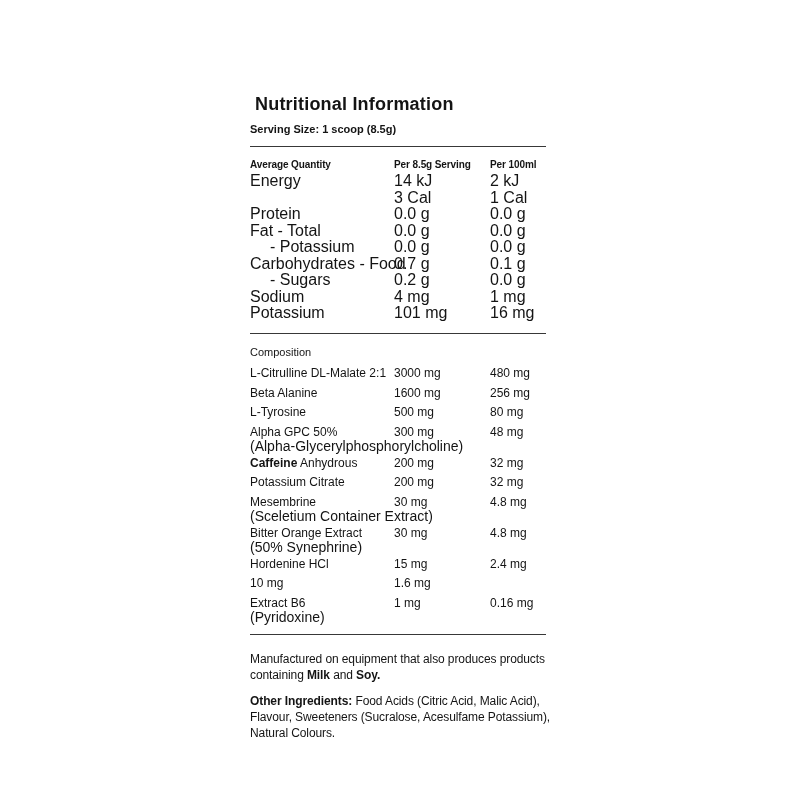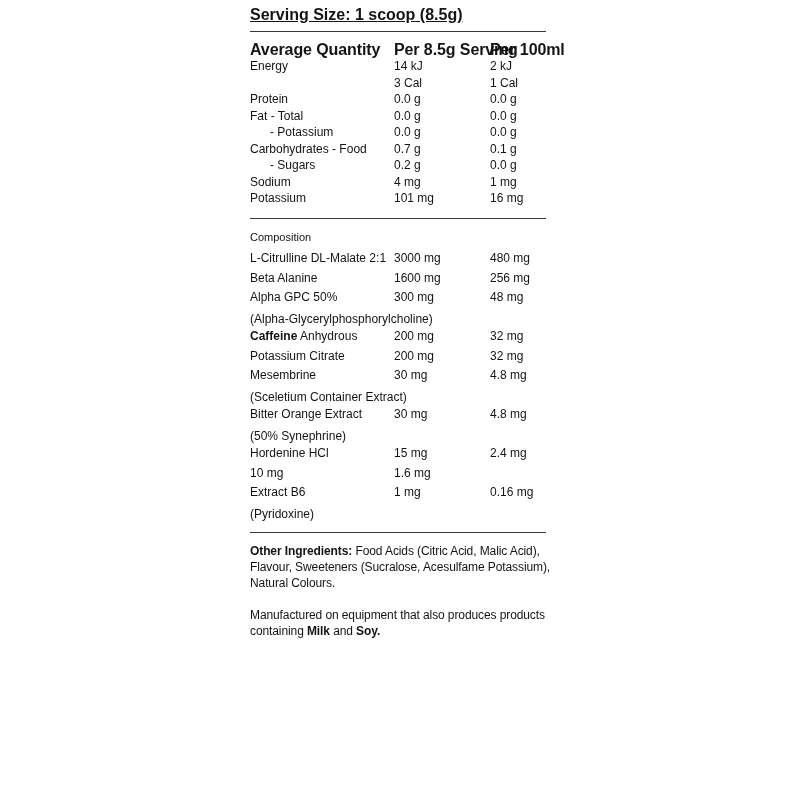--- a/index.html
+++ b/index.html
@@ -27,85 +27,85 @@
   }
   .title {
     margin: 94px 0 0 5px;
     font-size: 18px;
     line-height: 21px;
     font-weight: bold;
     letter-spacing: 0.2px;
   }
   .serving {
     margin: 0;
-    font-size: 16px;
+    font-size: 11px;
     line-height: 17px;
     font-weight: bold;
-    text-decoration: underline;
   }
   .serving.first { margin-top: 6px; }
   .rule {
     height: 1px;
     background: #383838;
     width: 296px;
     border: none;
   }
   .rule-1 { margin-top: 8px; }
   .rule-2 { margin-top: 11px; }
   .rule-3 { margin-top: 12px; }
   .grid {
     display: grid;
     grid-template-columns: 144px 96px 56px;
     align-items: start;
   }
   .grid .cell { white-space: nowrap; }
   .header-row {
     margin-top: 9px;
     font-weight: bold;
-    font-size: 16px;
+    font-size: 10px;
     line-height: 17px;
     letter-spacing: -0.1px;
   }
   .nrow {
-    font-size: 12px;
+    font-size: 16px;
     line-height: 16.5px;
   }
   .nrow .indent { padding-left: 20px; }
   .comp-heading {
     margin: 9px 0 0 0;
     font-size: 11px;
     line-height: 19px;
     font-weight: normal;
   }
   .crow {
     margin-top: 4.5px;
     font-size: 12px;
     line-height: 15px;
   }
   .crow .sub {
-    font-size: 12px;
+    font-size: 14px;
     line-height: 10.5px;
-    margin-top: 9px;
+    margin-top: 1px;
   }
   .bold { font-weight: bold; }
   .footer-para {
     margin: 10px 0 0 0;
     width: 310px;
     font-size: 12px;
     line-height: 16px;
     letter-spacing: -0.1px;
   }
   .footer-para.allergen { margin-top: 16px; }
 </style>
 </head>
 <body>
 
 <div class="page">
   <div class="label">
 
+    <h1 class="title">Nutritional Information</h1>
     <p class="serving first">Serving Size: 1 scoop (8.5g)</p>
 
     <div class="rule rule-1"></div>
 
     <div class="grid header-row">
       <span class="cell">Average Quantity</span>
       <span class="cell">Per 8.5g Serving</span>
       <span class="cell">Per 100ml</span>
     </div>
 
@@ -163,20 +163,25 @@
       <div class="cell">L-Citrulline DL-Malate 2:1</div>
       <span class="cell">3000 mg</span>
       <span class="cell">480 mg</span>
     </div>
     <div class="grid crow">
       <div class="cell">Beta Alanine</div>
       <span class="cell">1600 mg</span>
       <span class="cell">256 mg</span>
     </div>
     <div class="grid crow">
+      <div class="cell">L-Tyrosine</div>
+      <span class="cell">500 mg</span>
+      <span class="cell">80 mg</span>
+    </div>
+    <div class="grid crow">
       <div class="cell">
         <span>Alpha GPC 50%</span>
         <div class="sub">(Alpha-Glycerylphosphorylcholine)</div>
       </div>
       <span class="cell">300 mg</span>
       <span class="cell">48 mg</span>
     </div>
     <div class="grid crow">
       <div class="cell">
         <span class="bold">Caffeine</span><span> Anhydrous</span>
@@ -218,18 +223,18 @@
       <div class="cell">
         <span>Extract B6</span>
         <div class="sub">(Pyridoxine)</div>
       </div>
       <span class="cell">1 mg</span>
       <span class="cell">0.16 mg</span>
     </div>
 
     <div class="rule rule-3"></div>
 
+    <p class="footer-para allergen"><span>Manufactured on equipment that also produces products containing </span><span class="bold">Milk</span><span> and </span><span class="bold">Soy.</span></p>
+
     <p class="footer-para"><span class="bold">Other Ingredients:</span><span> Food Acids (Citric Acid, Malic Acid), Flavour, Sweeteners (Sucralose, Acesulfame Potassium), Natural Colours.</span></p>
-
-    <p class="footer-para allergen"><span>Manufactured on equipment that also produces products containing </span><span class="bold">Milk</span><span> and </span><span class="bold">Soy.</span></p>
 
   </div>
 </div>
 
 </body></html>

